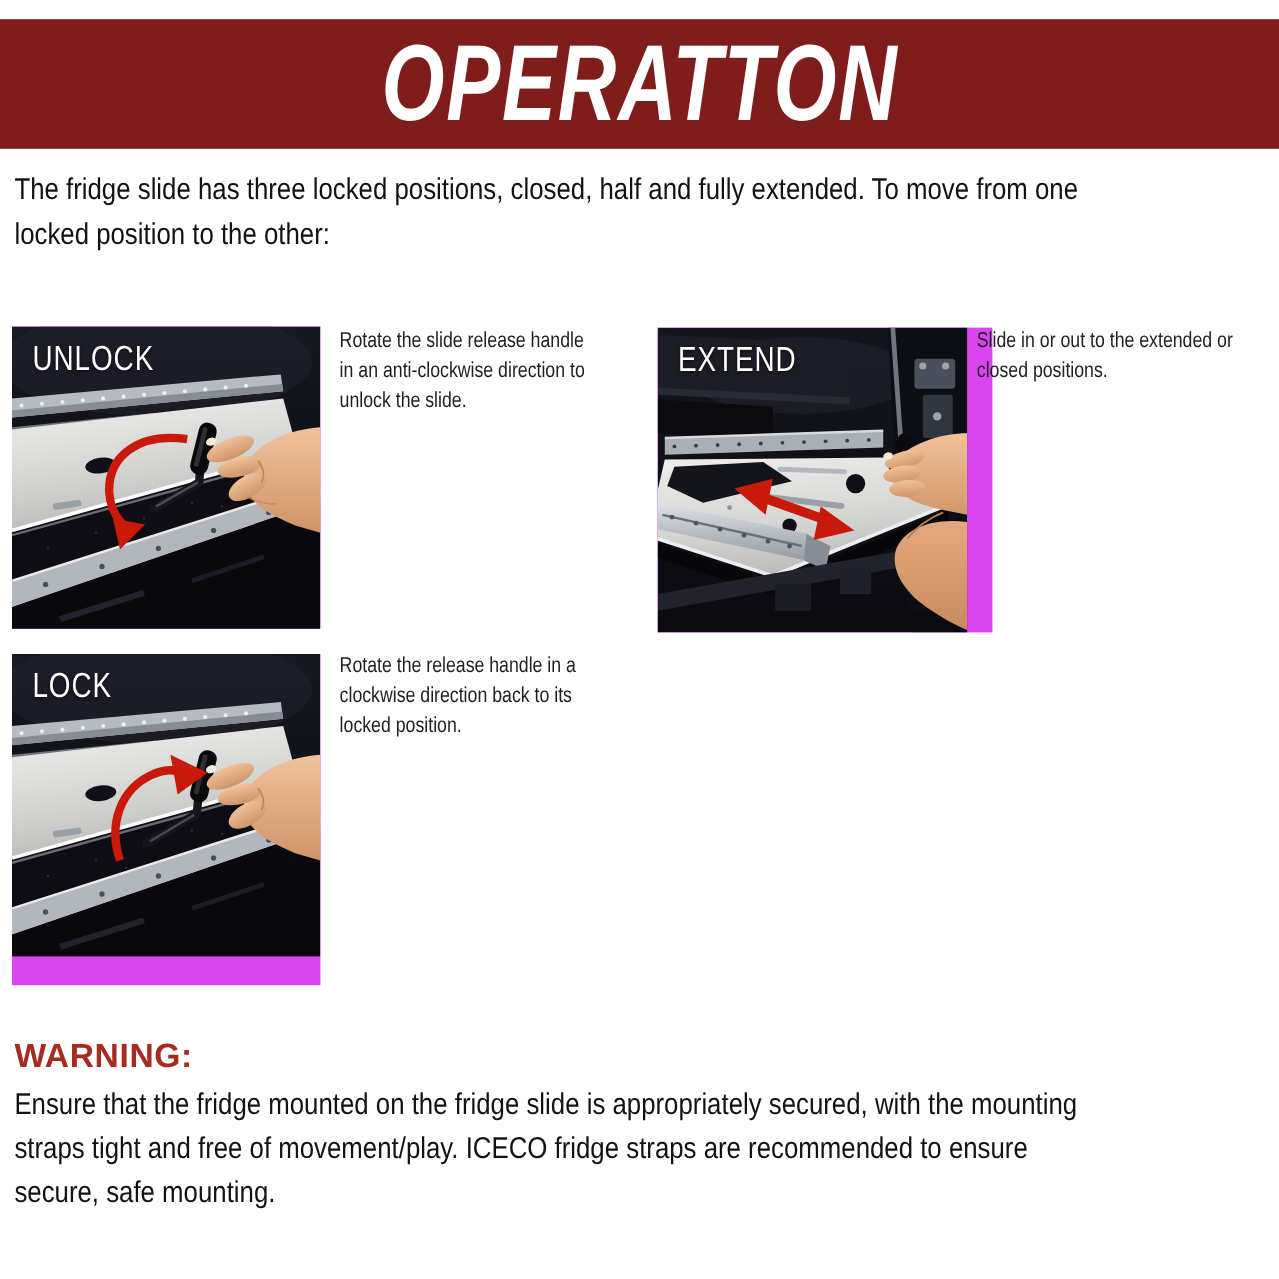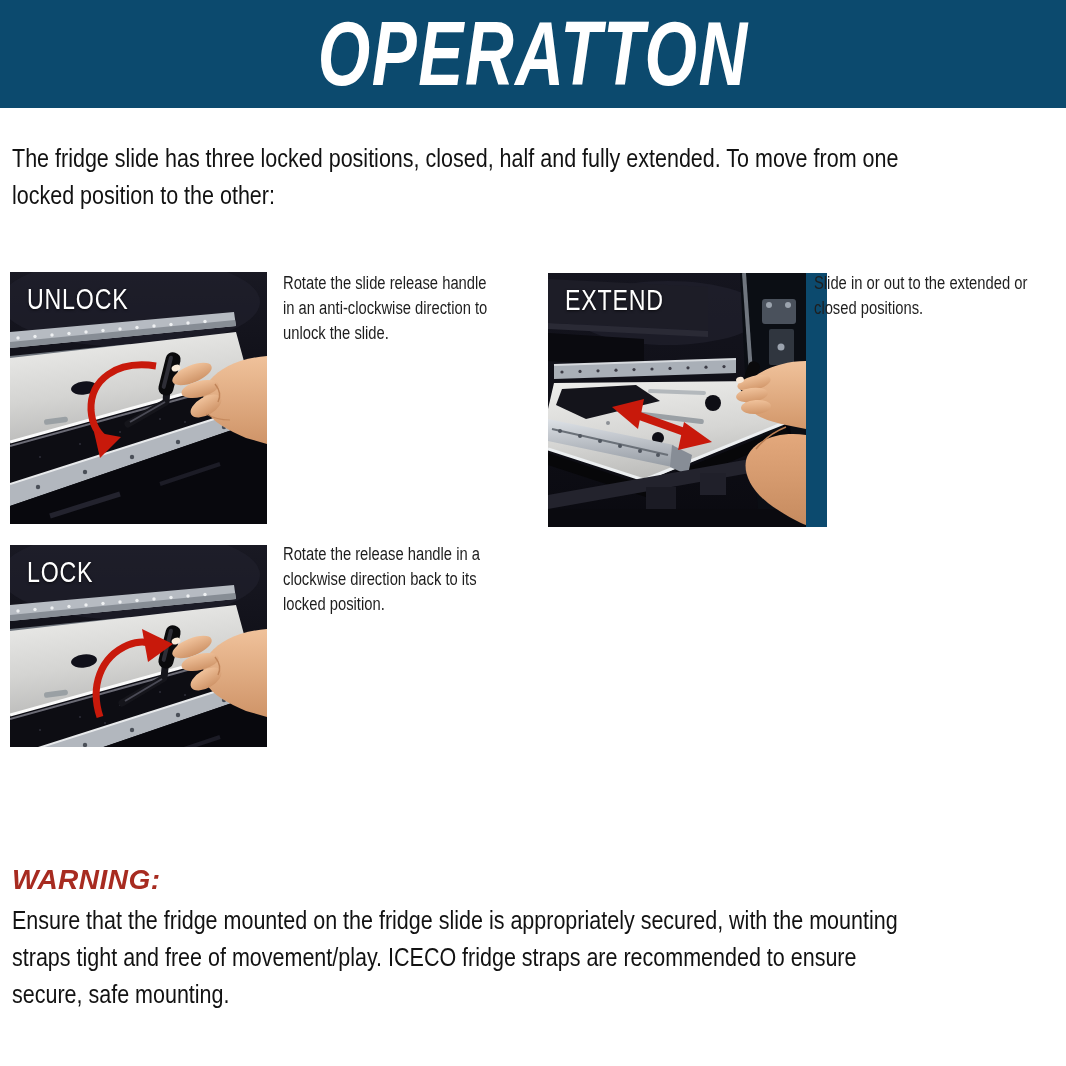--- a/index.html
+++ b/index.html
@@ -1,44 +1,44 @@
 <!DOCTYPE html>
 <html><head>
 <meta charset="utf-8">
 <style>
   html,body{margin:0;padding:0}
   body{width:1066px;height:1066px;position:relative;background:#ffffff;
        font-family:"Liberation Sans",sans-serif;color:#121212;overflow:hidden}
 
-  .topbar{position:absolute;left:0;top:0;width:1066px;height:108px;background:#0c4a6e;
+  .topbar{position:absolute;left:0;top:16px;width:1066px;height:108px;background:#7f1d1d;
           display:flex;align-items:center;justify-content:center}
   .topbar .title{color:#ffffff;font-weight:bold;font-style:italic;font-size:90px;
                  letter-spacing:2px;transform:scaleX(0.75);white-space:nowrap}
 
   .lines{white-space:pre-line}
   .intro{position:absolute;left:12px;top:140px;font-size:25px;line-height:37px;
          transform:scaleX(0.86);transform-origin:0 0;width:1220px}
 
-  .photo{position:absolute;overflow:hidden;background:#0c4a6e}
+  .photo{position:absolute;overflow:hidden;background:#d946ef}
   #photo-unlock{left:10px;top:272px;width:257px;height:252px}
   #photo-extend{left:548px;top:273px;width:279px;height:254px}
-  #photo-lock{left:10px;top:545px;width:257px;height:202px}
+  #photo-lock{left:10px;top:545px;width:257px;height:276px}
   .photo svg{display:block}
   .photo-label{position:absolute;left:17px;top:11px;color:#fff;font-size:29px;
                letter-spacing:1px;transform:scaleX(0.8);transform-origin:0 0;
                text-shadow:0 1px 3px rgba(0,0,0,.65);white-space:nowrap}
 
   .caption{position:absolute;font-size:18px;line-height:25px;color:#1e1e1e;
            transform:scaleX(0.82);transform-origin:0 0;width:330px}
   #cap-unlock{left:283px;top:271px}
   #cap-extend{left:814px;top:271px}
   #cap-lock{left:283px;top:542px}
 
   .warn-head{position:absolute;left:12px;top:864px;font-size:28px;font-weight:bold;
-             font-style:italic;color:#a72b20;letter-spacing:.5px}
+             color:#a72b20;letter-spacing:.5px}
   .warn-body{position:absolute;left:12px;top:902px;font-size:25px;line-height:37px;
              transform:scaleX(0.86);transform-origin:0 0;width:1220px}
 </style>
 </head>
 <body>
 
 <div>
 
   <header class="topbar">
     <div class="title">OPERATTON</div>

